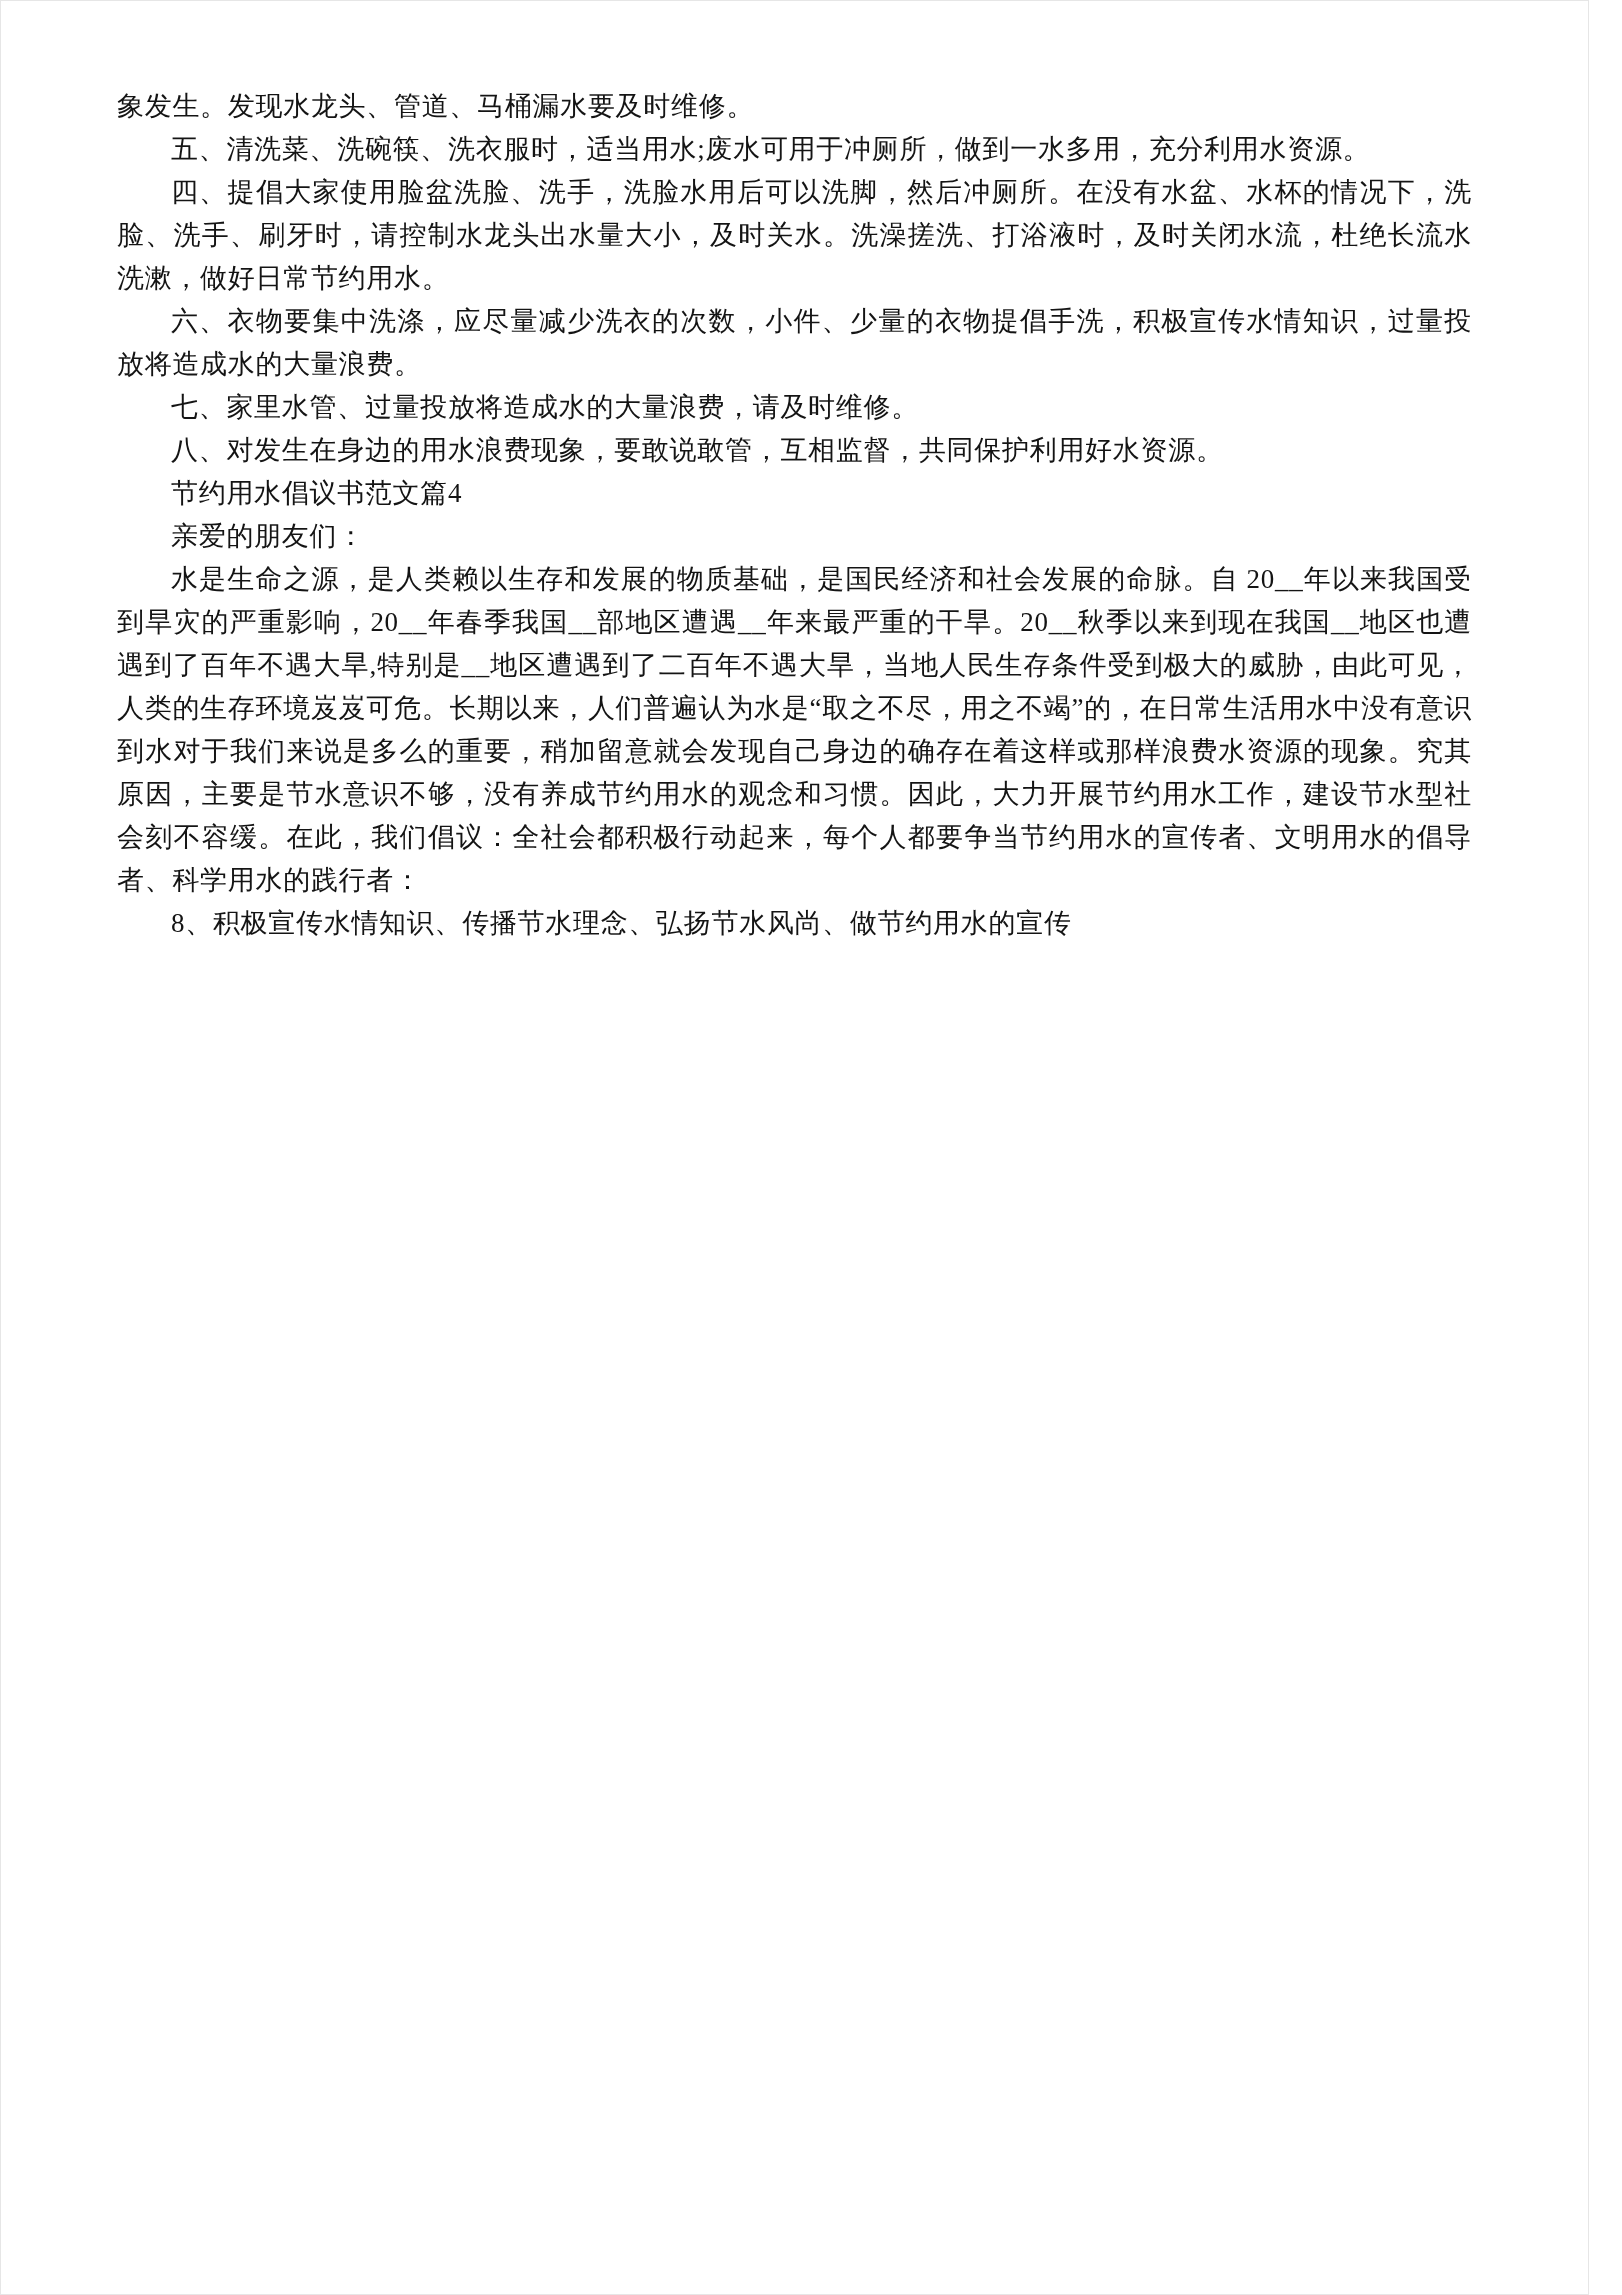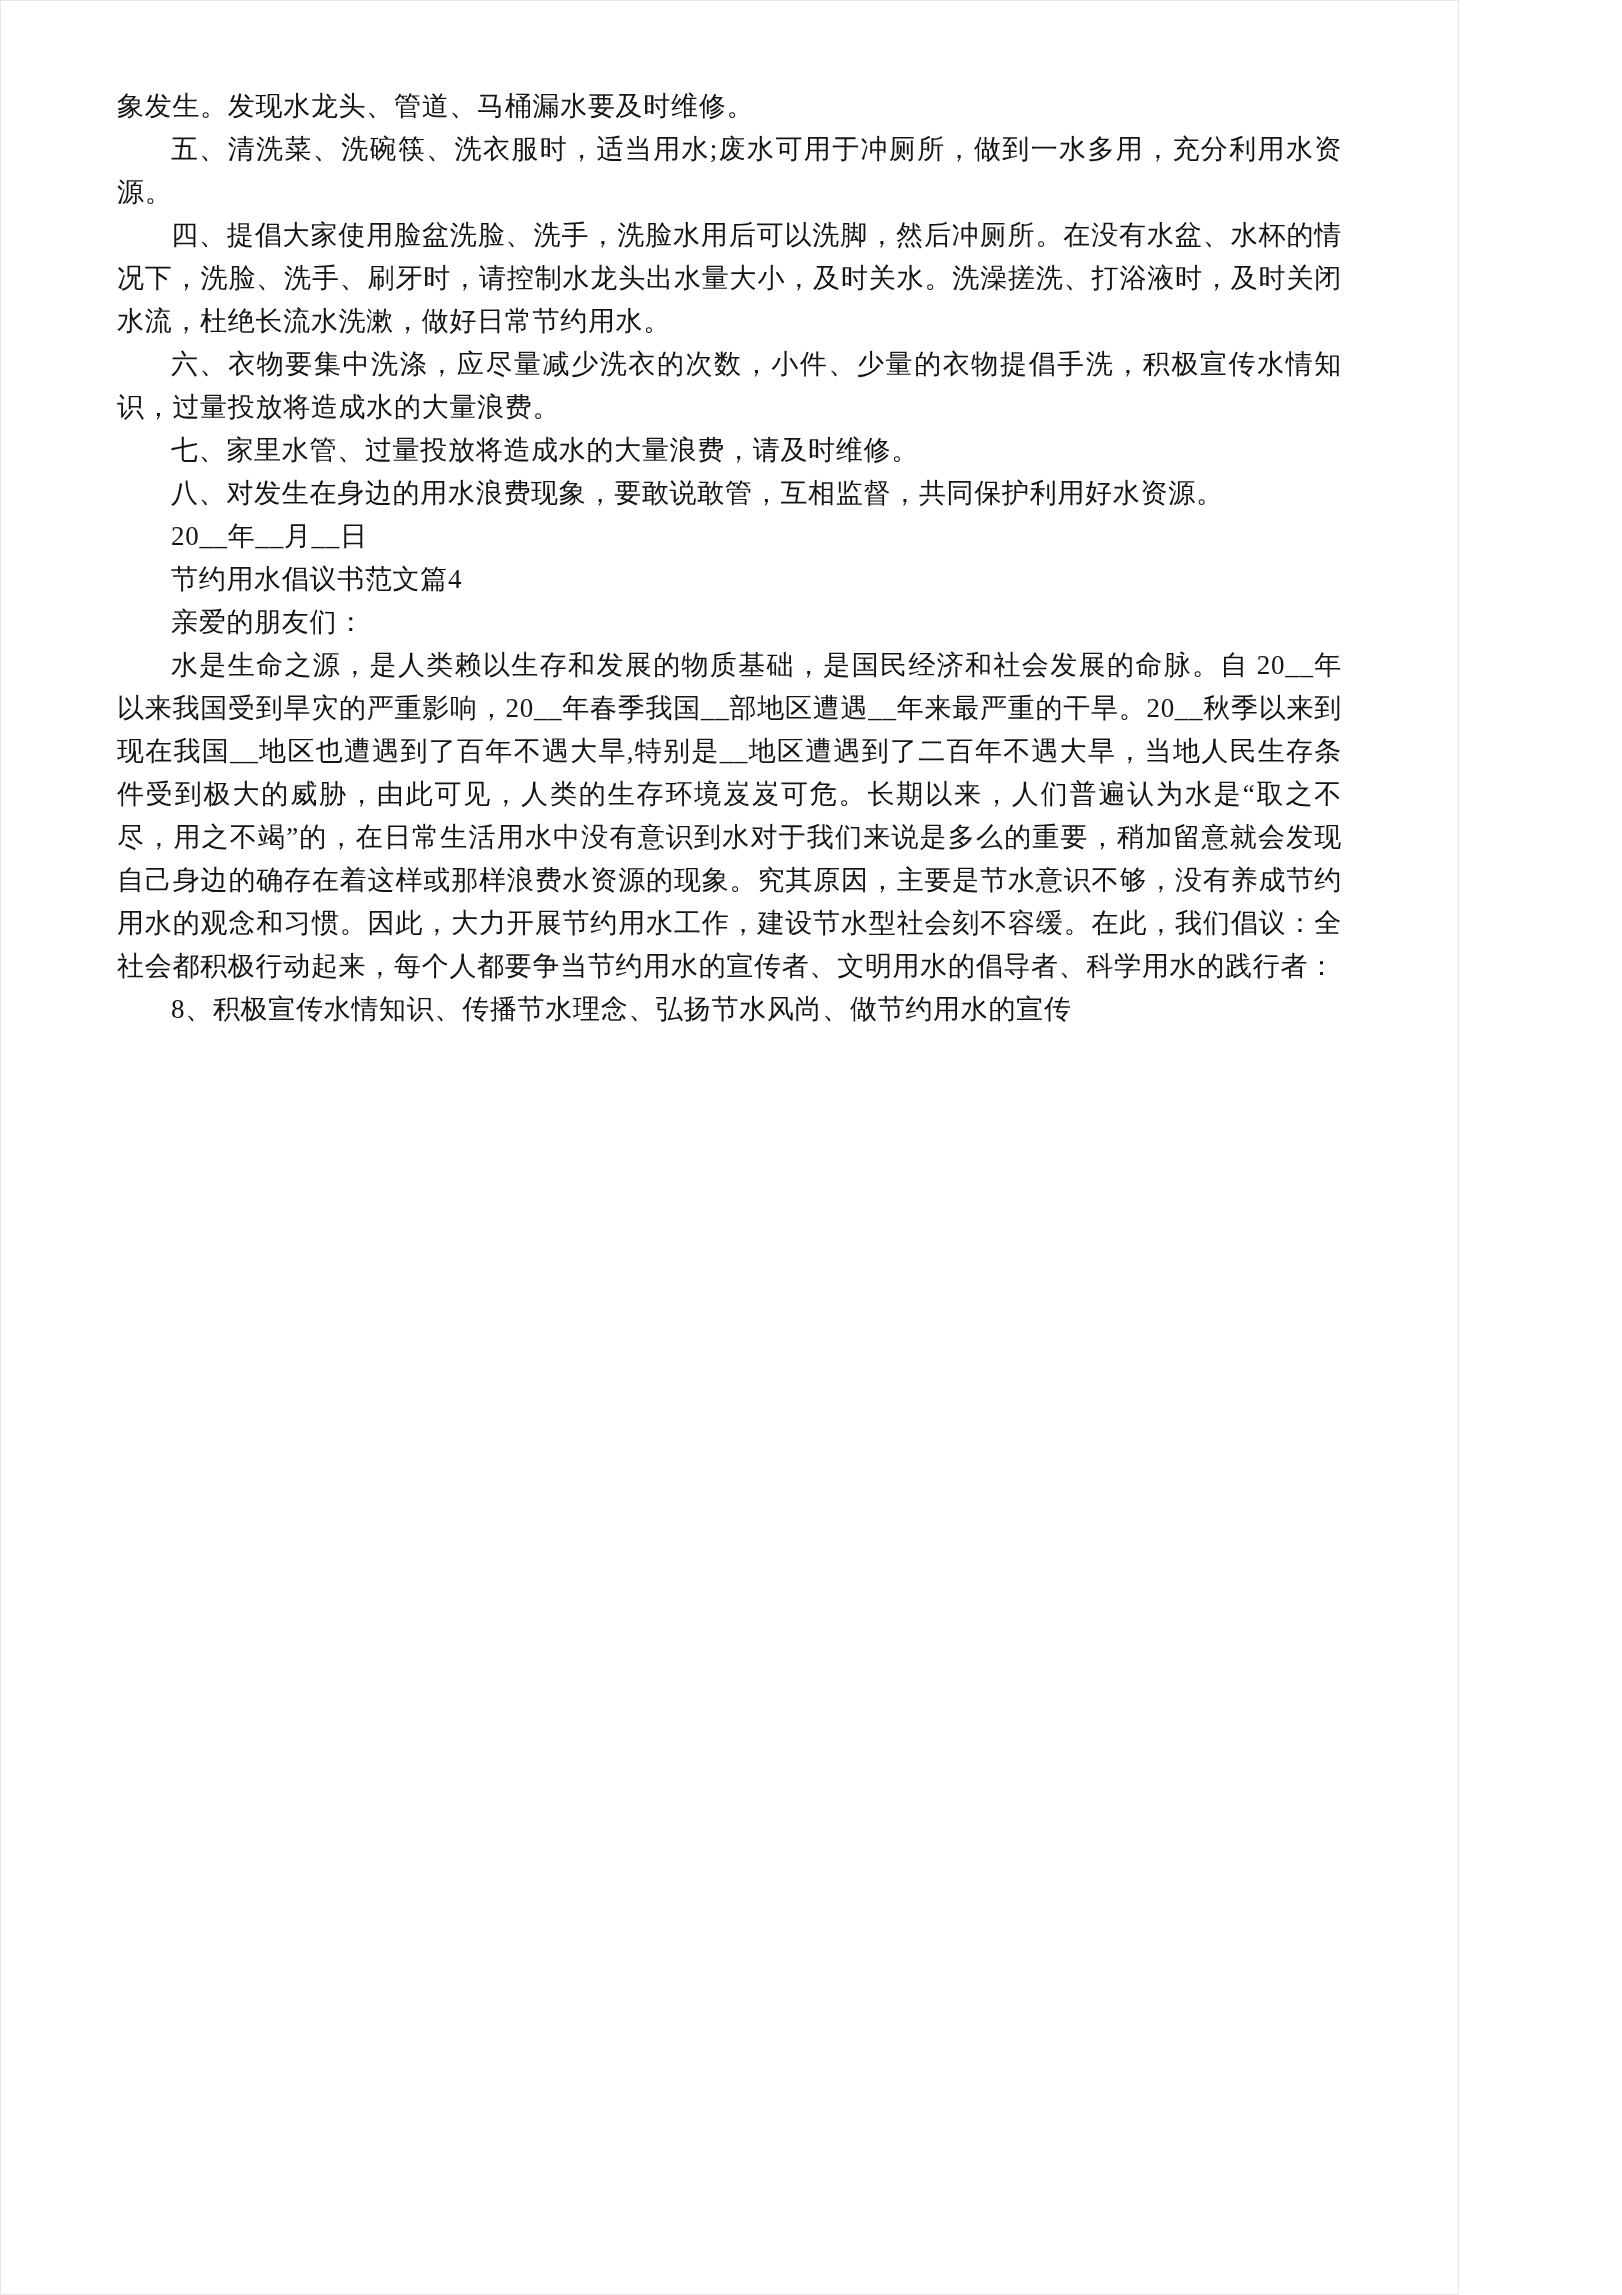--- a/index.html
+++ b/index.html
@@ -2,21 +2,21 @@
 <html style="font-size:10.5px"><head>
 <meta charset="utf-8">
 <style>
   html, body {
     margin: 0;
     padding: 0;
     background: #ffffff;
   }
   .page {
     position: relative;
-    width: 1459px;
+    width: 1589px;
     height: 2295px;
     background: #ffffff;
     box-sizing: border-box;
     border: 0.7px solid #e6e6e6;
     padding: 84px 116px 79px 116px;
     overflow: hidden;
   }
   .content {
     width: 100%;
   }
@@ -39,20 +39,19 @@
 <body>
 
 <div class="page">
   <div class="content">
     <p class="para">象发生。发现水龙头、管道、马桶漏水要及时维修。</p>
     <p class="para indent">五、清洗菜、洗碗筷、洗衣服时，适当用水;废水可用于冲厕所，做到一水多用，充分利用水资源。</p>
     <p class="para indent">四、提倡大家使用脸盆洗脸、洗手，洗脸水用后可以洗脚，然后冲厕所。在没有水盆、水杯的情况下，洗脸、洗手、刷牙时，请控制水龙头出水量大小，及时关水。洗澡搓洗、打浴液时，及时关闭水流，杜绝长流水洗漱，做好日常节约用水。</p>
     <p class="para indent">六、衣物要集中洗涤，应尽量减少洗衣的次数，小件、少量的衣物提倡手洗，积极宣传水情知识，过量投放将造成水的大量浪费。</p>
     <p class="para indent">七、家里水管、过量投放将造成水的大量浪费，请及时维修。</p>
     <p class="para indent">八、对发生在身边的用水浪费现象，要敢说敢管，互相监督，共同保护利用好水资源。</p>
-    <p class="para indent">20__年__月__日</p>
     <p class="para indent">节约用水倡议书范文篇4</p>
     <p class="para indent">亲爱的朋友们：</p>
     <p class="para indent">水是生命之源，是人类赖以生存和发展的物质基础，是国民经济和社会发展的命脉。自 20__年以来我国受到旱灾的严重影响，20__年春季我国__部地区遭遇__年来最严重的干旱。20__秋季以来到现在我国__地区也遭遇到了百年不遇大旱,特别是__地区遭遇到了二百年不遇大旱，当地人民生存条件受到极大的威胁，由此可见，人类的生存环境岌岌可危。长期以来，人们普遍认为水是“取之不尽，用之不竭”的，在日常生活用水中没有意识到水对于我们来说是多么的重要，稍加留意就会发现自己身边的确存在着这样或那样浪费水资源的现象。究其原因，主要是节水意识不够，没有养成节约用水的观念和习惯。因此，大力开展节约用水工作，建设节水型社会刻不容缓。在此，我们倡议：全社会都积极行动起来，每个人都要争当节约用水的宣传者、文明用水的倡导者、科学用水的践行者：</p>
     <p class="para indent">8、积极宣传水情知识、传播节水理念、弘扬节水风尚、做节约用水的宣传</p>
   </div>
 </div>
 
 
 </body></html>

